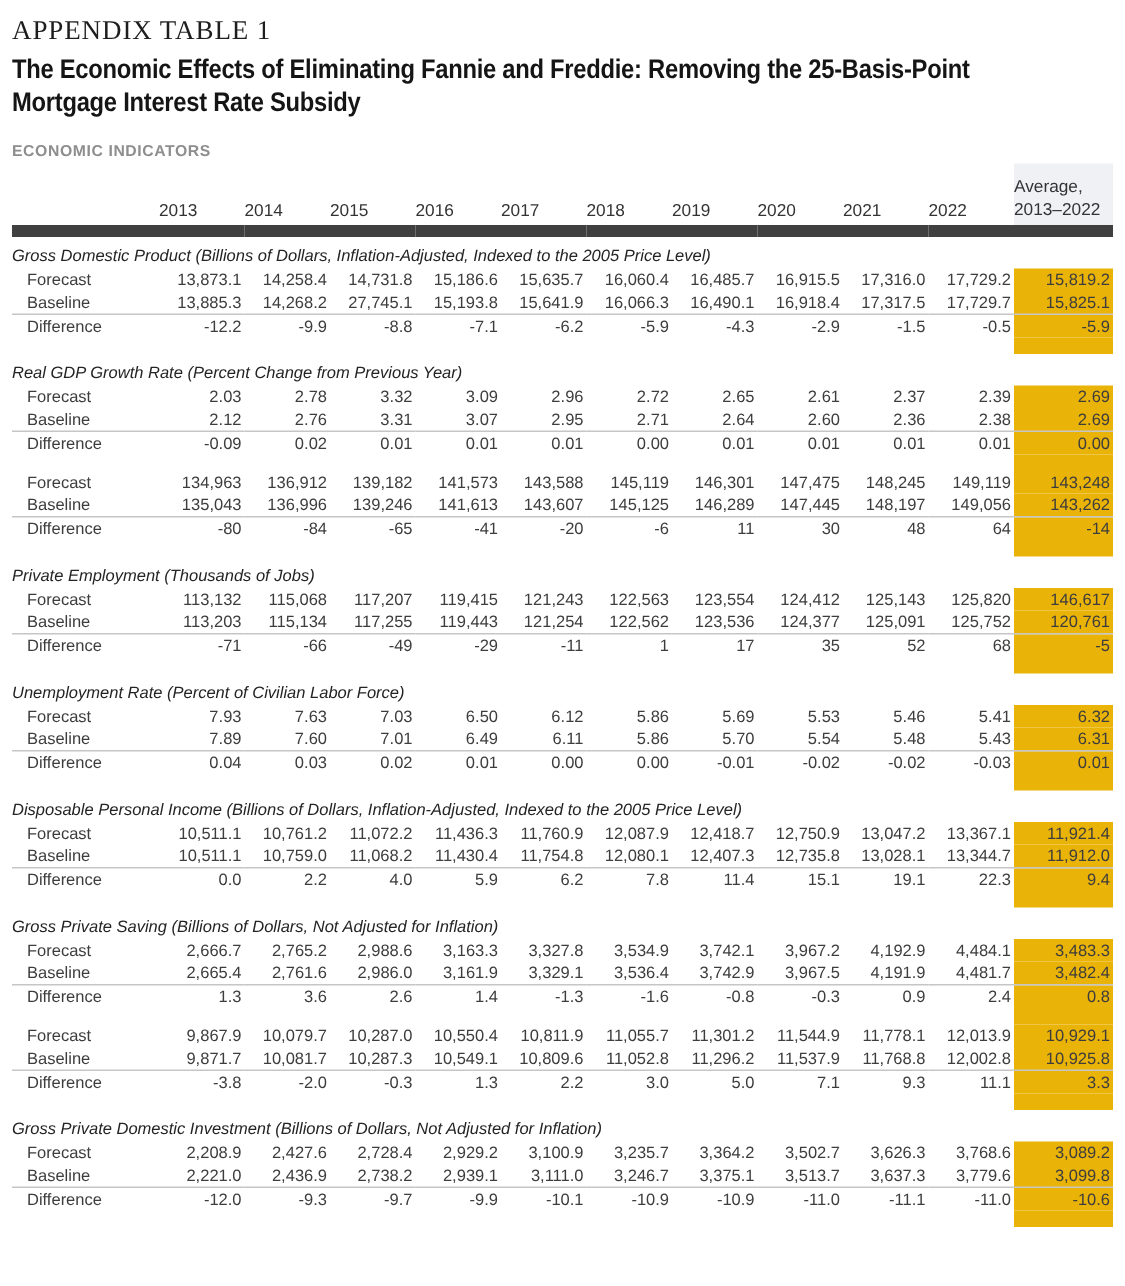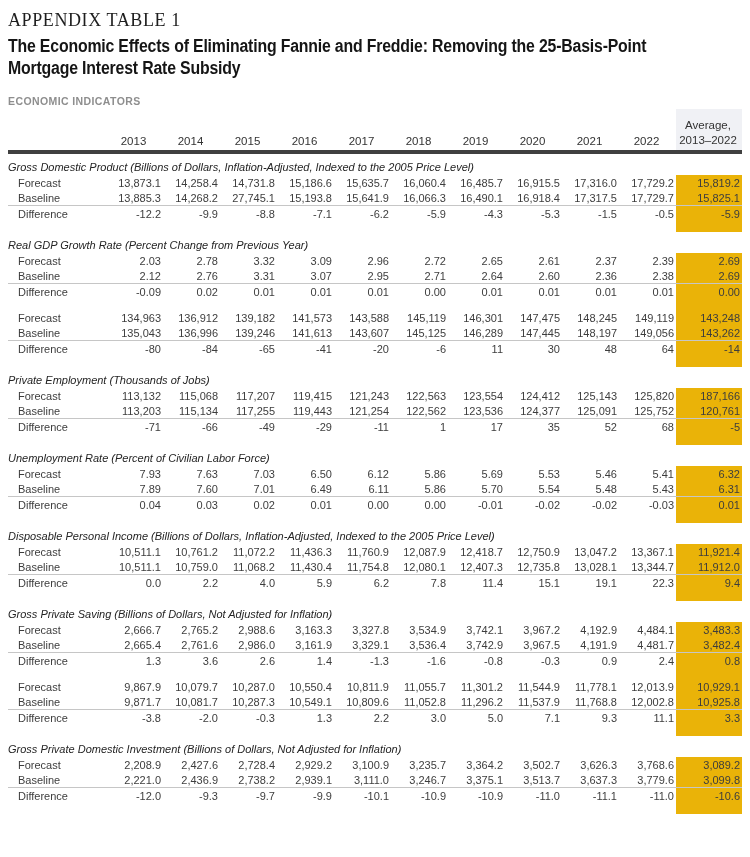--- a/index.html
+++ b/index.html
@@ -5,21 +5,21 @@
   html,body{margin:0;padding:0;background:#fff;}
   body{width:750px;height:857px;font-family:"Liberation Sans",sans-serif;color:#3d3d3d;overflow:hidden;}
   .page{padding:6px 8px 0 8px;box-sizing:border-box;}
   .eyebrow{font-family:"Liberation Serif",serif;font-size:18px;letter-spacing:.6px;color:#1e1e1e;margin:4px 0 4px 0;}
   .title{font-weight:700;font-size:18px;line-height:22px;color:#151515;transform:scaleX(.88);transform-origin:left top;white-space:nowrap;margin:4px 0 2px 0;letter-spacing:-.2px;}
   .subtitle{font-size:10.5px;font-weight:600;letter-spacing:.4px;color:#8e8e8e;margin:16px 0 0 0;}
   table{border-collapse:collapse;table-layout:fixed;width:734px;font-size:11px;margin-top:2px;}
   col.c-label{width:98px;}
   col.c-year{width:57px;}
   col.c-avg{width:66px;}
-  th{font-weight:400;font-size:11.5px;color:#333;text-align:center;vertical-align:bottom;height:34px;padding:0 2px 3px 0;border-bottom:4px solid #404040;}
+  th{font-weight:400;font-size:11.5px;color:#333;text-align:left;vertical-align:bottom;height:34px;padding:0 2px 3px 0;border-bottom:8px solid #404040;}
   th.avghead{background:#f0f1f5;line-height:1.25;padding-top:4px;}
   td{height:15px;padding:0 2px 0 0;vertical-align:middle;}
   td.lbl{text-align:left;padding-left:10px;color:#3d3d3d;margin-top:48px;}
   td.num{text-align:right;color:#3d3d3d;font-variant-numeric:tabular-nums;}
   td.avg{background:#eab308;}
   td.sectitle{font-style:italic;color:#242424;height:19px;vertical-align:bottom;padding:0 0 2px 0;font-size:11px;}
   tr.diff td{border-top:1px solid #c6c6c6;}
   tr.spacer td{height:11px;}
 </style>
 </head>
@@ -98,21 +98,21 @@
         </tr>
         <tr class="diff">
           <td class="lbl">Difference</td>
           <td class="num">-12.2</td>
           <td class="num">-9.9</td>
           <td class="num">-8.8</td>
           <td class="num">-7.1</td>
           <td class="num">-6.2</td>
           <td class="num">-5.9</td>
           <td class="num">-4.3</td>
-          <td class="num">-5.3</td>
+          <td class="num">-2.9</td>
           <td class="num">-1.5</td>
           <td class="num">-0.5</td>
           <td class="num avg">-5.9</td>
         </tr>
         <tr class="spacer">
           <td colspan="11"></td>
           <td class="avg"></td>
         </tr>
         <tr>
           <td colspan="12" class="sectitle">Real GDP Growth Rate (Percent Change from Previous Year)</td>
@@ -217,21 +217,21 @@
           <td class="num">113,132</td>
           <td class="num">115,068</td>
           <td class="num">117,207</td>
           <td class="num">119,415</td>
           <td class="num">121,243</td>
           <td class="num">122,563</td>
           <td class="num">123,554</td>
           <td class="num">124,412</td>
           <td class="num">125,143</td>
           <td class="num">125,820</td>
-          <td class="num avg">187,166</td>
+          <td class="num avg">146,617</td>
         </tr>
         <tr class="">
           <td class="lbl">Baseline</td>
           <td class="num">113,203</td>
           <td class="num">115,134</td>
           <td class="num">117,255</td>
           <td class="num">119,443</td>
           <td class="num">121,254</td>
           <td class="num">122,562</td>
           <td class="num">123,536</td>

